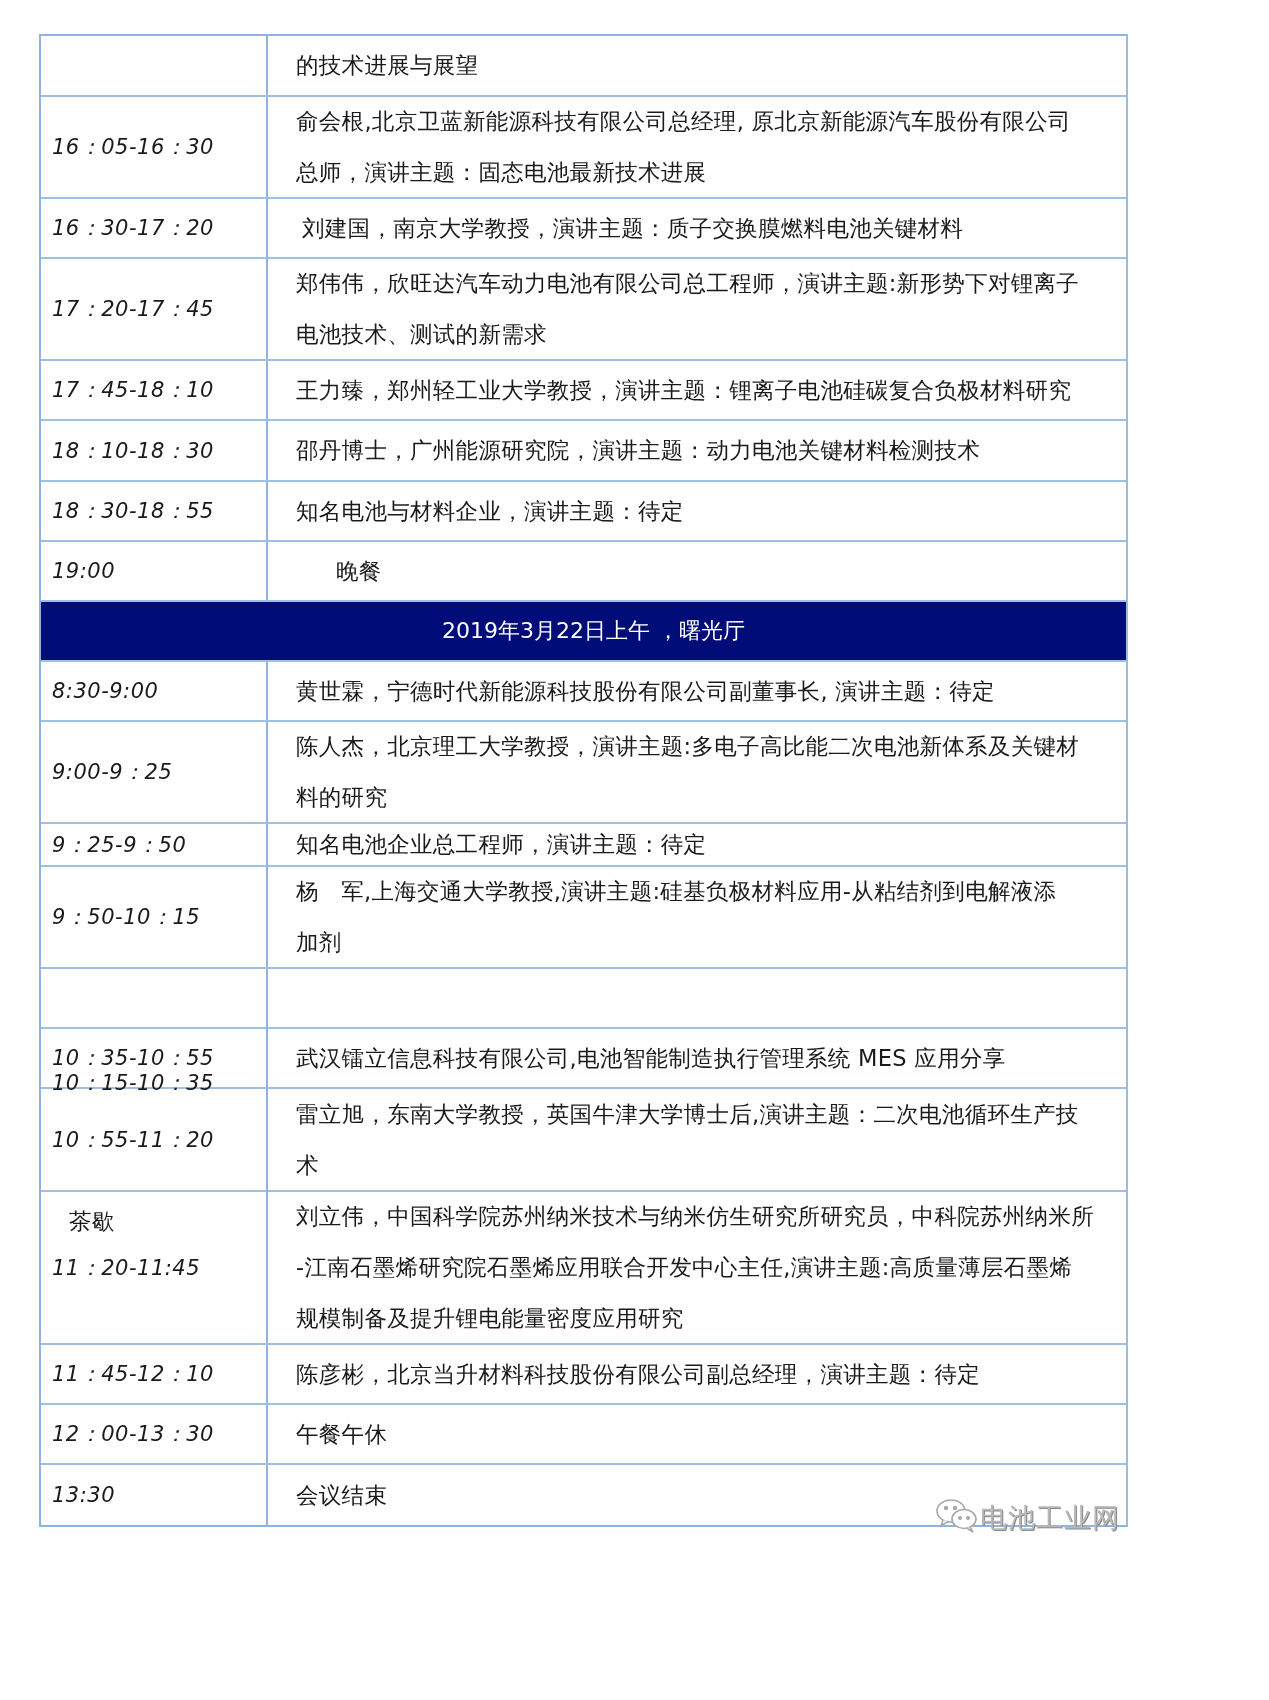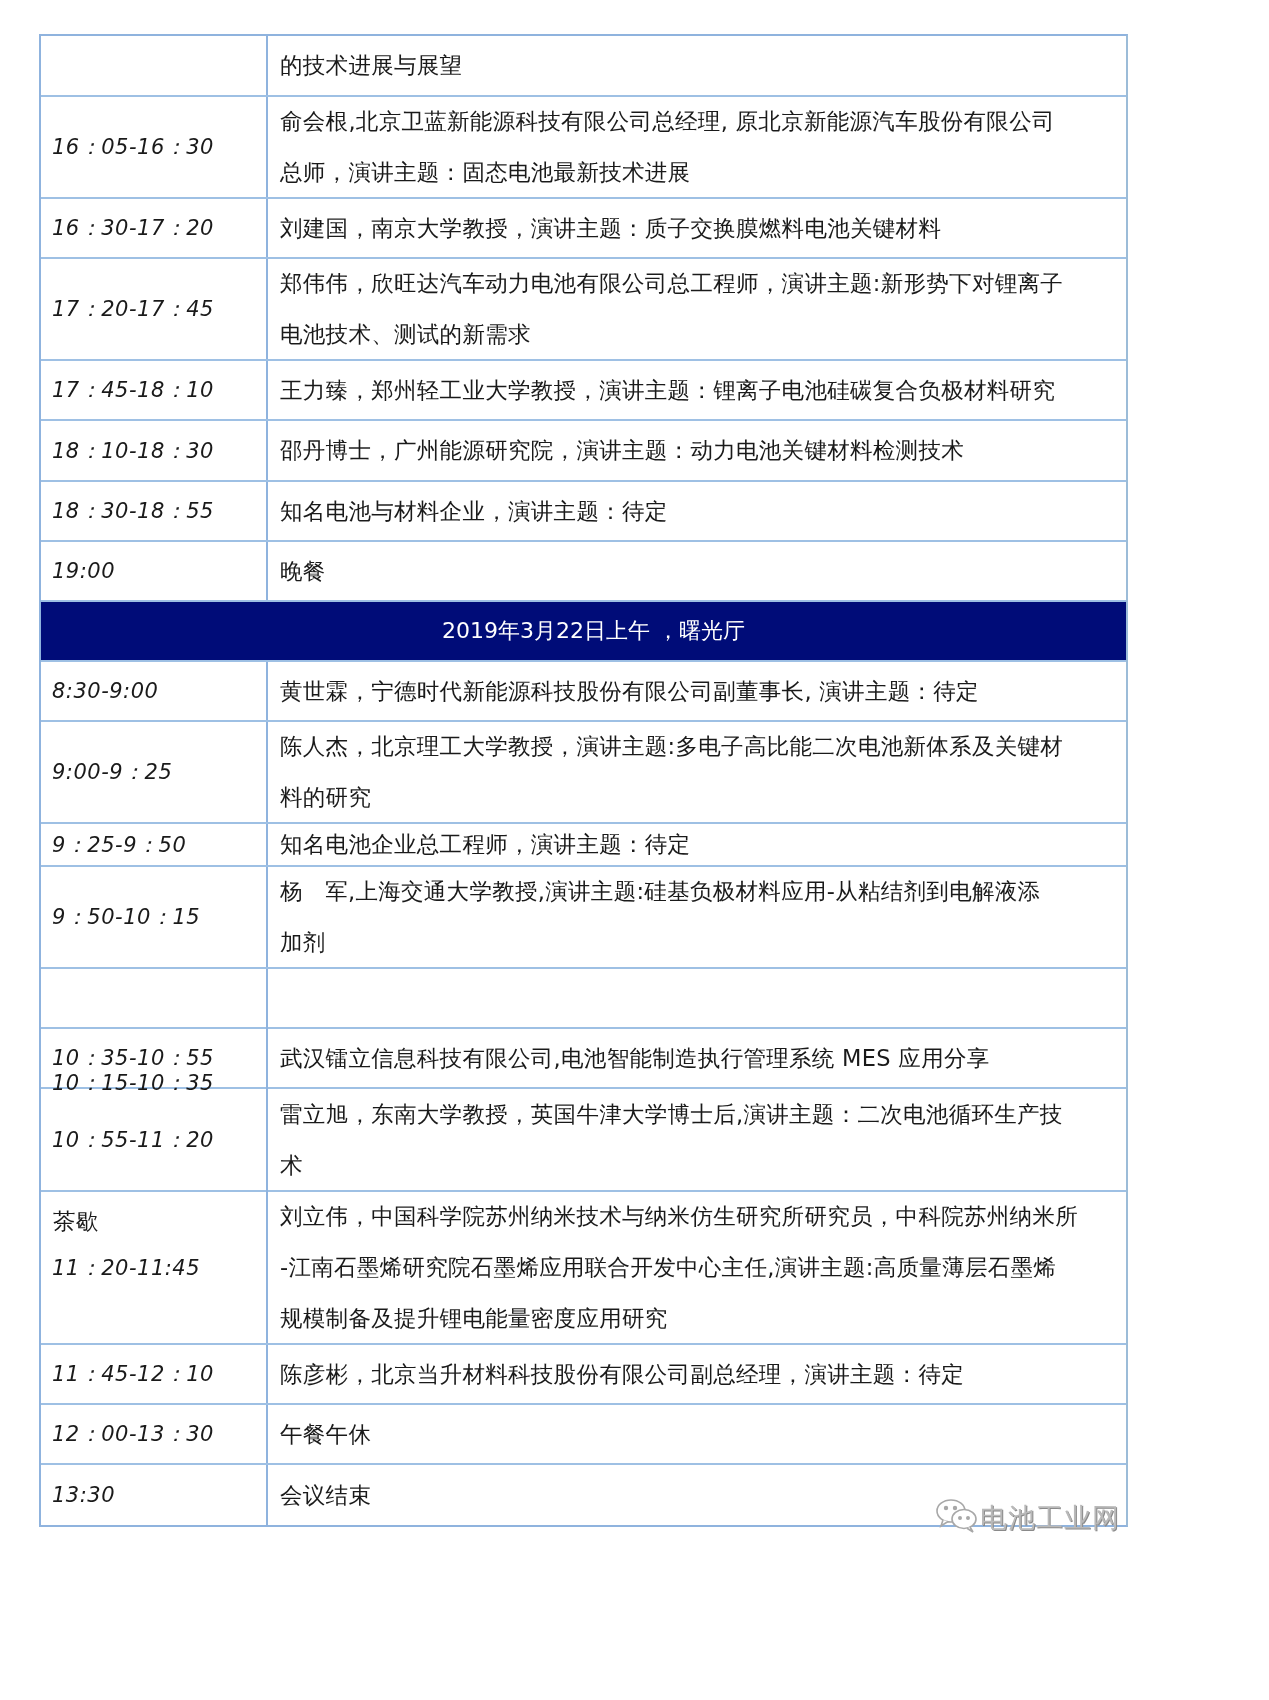--- a/index.html
+++ b/index.html
@@ -56,20 +56,21 @@
       flex-direction: column;
       justify-content: center;
       font-size: 22.5px;
       letter-spacing: 0.3px;
     }
     .cell-desc .line {
       display: block;
       height: 51px;
       line-height: 51px;
       white-space: pre;
+      margin-left: 16px;
     }
     .section-header {
       display: flex;
       align-items: center;
       justify-content: center;
       background: #000c78;
       color: #ffffff;
       font-size: 22px;
       border-bottom: 2px solid #9ec0e4;
       box-sizing: border-box;
@@ -102,21 +103,21 @@
         <span class="line">的技术进展与展望</span>
       </div>
     </div>
     <div class="row" style="height: 102px;">
       <div class="cell-time">16：05-16：30</div>
       <div class="cell-desc">
         <span class="line">俞会根,北京卫蓝新能源科技有限公司总经理, 原北京新能源汽车股份有限公司</span>
         <span class="line">总师，演讲主题：固态电池最新技术进展</span>
       </div>
     </div>
-    <div class="row" style="height: 60px;">
+    <div class="row" style="height: 60px; gap: 6px;">
       <div class="cell-time">16：30-17：20</div>
       <div class="cell-desc">
         <span class="line">刘建国，南京大学教授，演讲主题：质子交换膜燃料电池关键材料</span>
       </div>
     </div>
     <div class="row" style="height: 102px;">
       <div class="cell-time">17：20-17：45</div>
       <div class="cell-desc">
         <span class="line">郑伟伟，欣旺达汽车动力电池有限公司总工程师，演讲主题:新形势下对锂离子</span>
         <span class="line">电池技术、测试的新需求</span>
@@ -133,21 +134,21 @@
       <div class="cell-desc">
         <span class="line">邵丹博士，广州能源研究院，演讲主题：动力电池关键材料检测技术</span>
       </div>
     </div>
     <div class="row" style="height: 60px;">
       <div class="cell-time">18：30-18：55</div>
       <div class="cell-desc">
         <span class="line">知名电池与材料企业，演讲主题：待定</span>
       </div>
     </div>
-    <div class="row" style="height: 60px;">
+    <div class="row" style="height: 60px; gap: 40px;">
       <div class="cell-time">19:00</div>
       <div class="cell-desc">
         <span class="line">晚餐</span>
       </div>
     </div>
     <div class="section-header" style="height: 60px; background: rgb(0, 12, 120); padding-left: 20px;">
       <span>2019年3月22日上午 ，曙光厅</span>
     </div>
     <div class="row" style="height: 60px; justify-content: center;">
       <div class="cell-time">8:30-9:00</div>

